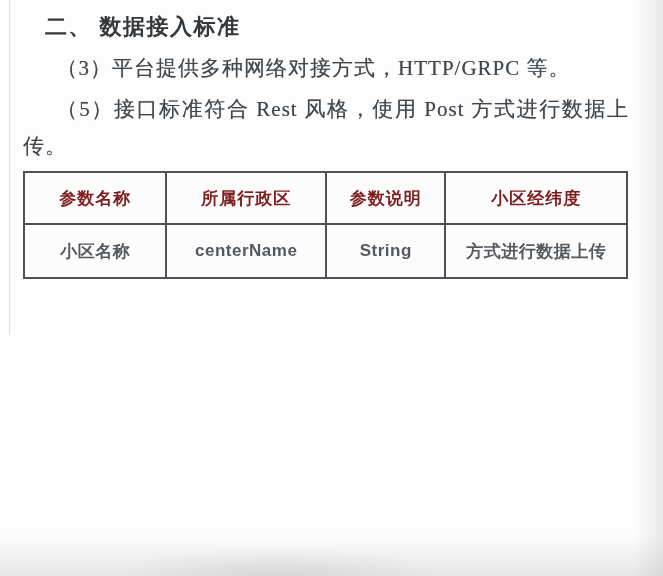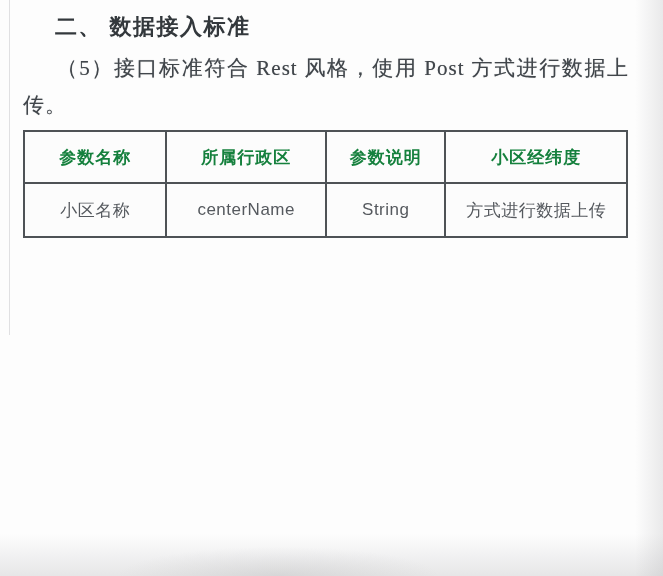--- a/index.html
+++ b/index.html
@@ -26,21 +26,21 @@
   .page::before {
     content: "";
     position: absolute;
     left: 9px;
     top: 0;
     width: 1px;
     height: 335px;
     background: rgba(170,170,176,0.35);
   }
   .heading {
-    margin: 4px 0 8px 32px;
+    margin: 4px 0 8px 22px;
     font-family: "Liberation Sans", "DejaVu Sans", sans-serif;
     font-weight: bold;
     font-size: 22px;
     line-height: 30px;
     color: #33383c;
     letter-spacing: 1.5px;
   }
   .para {
     margin: 0 0 4px 0;
     font-size: 21px;
@@ -64,40 +64,41 @@
     border: 2px solid #4e5256;
     text-align: center;
     vertical-align: middle;
     padding: 0 4px;
     overflow: hidden;
   }
   table.params th {
     height: 50px;
     font-size: 17px;
     font-weight: bold;
-    color: #15803d;
+    color: #7f1d1d;
     letter-spacing: 1px;
   }
   table.params td {
     height: 52px;
     font-size: 17px;
-    font-weight: normal;
+    font-weight: bold;
     color: #55595e;
     letter-spacing: 0.5px;
   }
 </style>
 </head>
 <body>
 
 <div class="page">
 
   <h2 class="heading">二、 数据接入标准</h2>
 
 
 
+  <p class="para">（3）平台提供多种网络对接方式，HTTP/GRPC 等。</p>
 
   <p class="para">（5）接口标准符合 Rest 风格，使用 Post 方式进行数据上传。</p>
 
 
   <table class="params">
     <colgroup>
       <col style="width:23.6%">
       <col style="width:26.5%">
       <col style="width:19.8%">
       <col style="width:30.1%">

